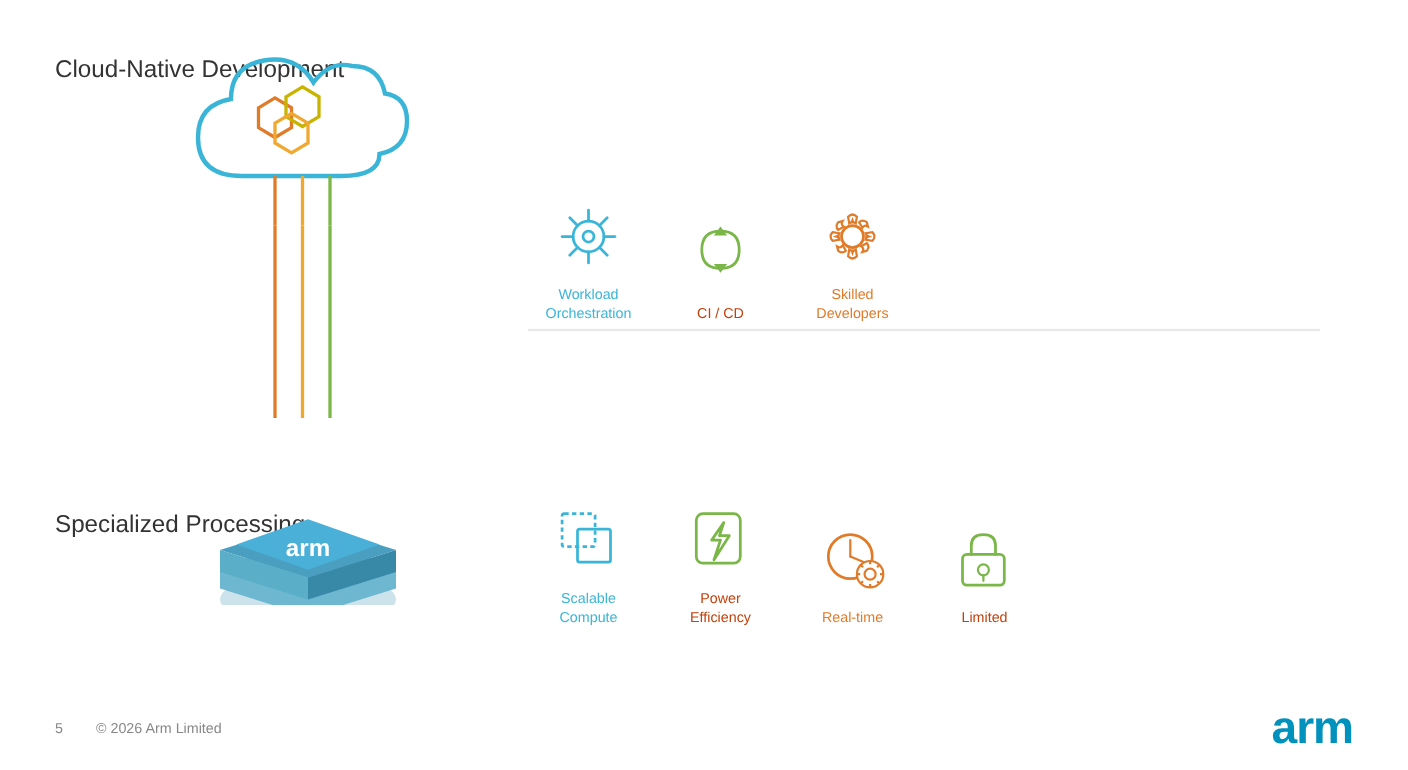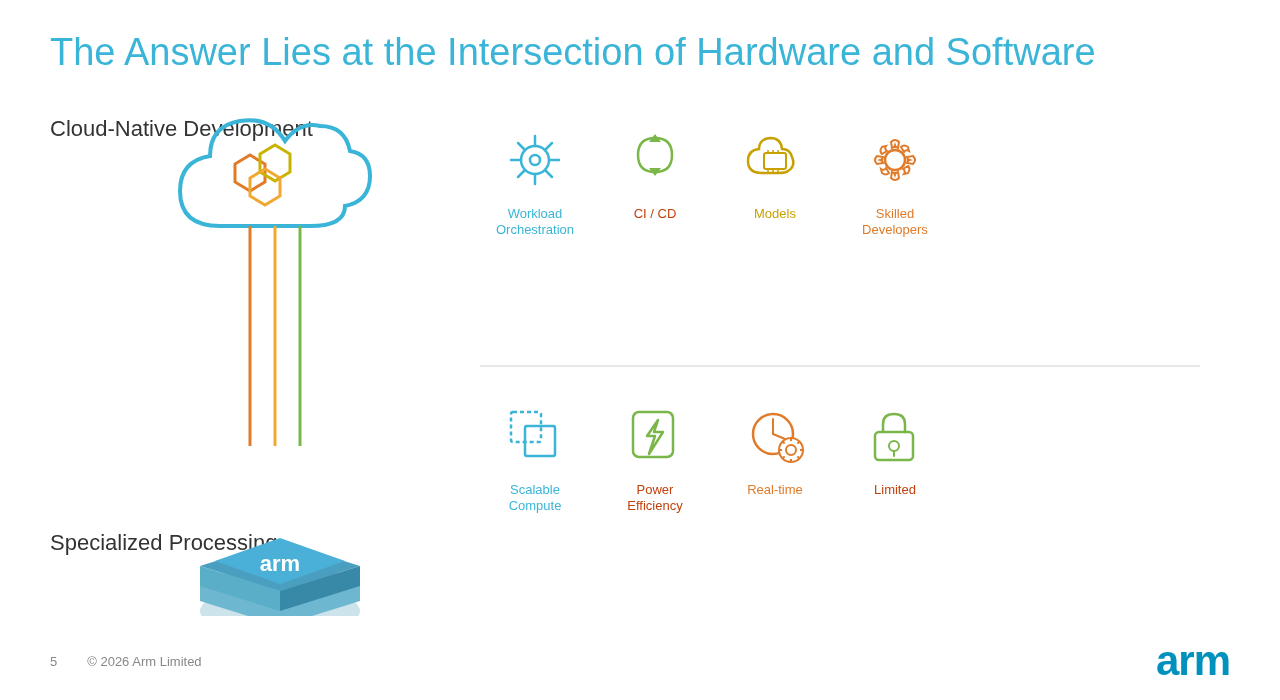--- a/index.html
+++ b/index.html
@@ -75,21 +75,21 @@
     .right-panel {
       flex: 1;
       display: flex;
       flex-direction: column;
       padding-left: 20px;
       height: 100%;
     }
 
     .icon-row {
       display: flex;
-      align-items: flex-start;
+      align-items: flex-end;
       justify-content: flex-start;
       gap: 10px;
       flex: 1;
     }
 
     .icon-item {
       display: flex;
       flex-direction: column;
       align-items: center;
       width: 110px;
@@ -149,21 +149,20 @@
 
     svg text {
       font-family: Arial, sans-serif;
     }
   </style>
 </head>
 <body>
 
 <div class="slide">
 
-  <div class="title">The Answer Lies at the Intersection of Hardware and Software</div>
 
   <div class="content-area">
 
     <div class="left-panel">
       <div class="left-label">Cloud-Native Development</div>
       <div class="left-label-bottom">Specialized Processing</div>
 
       <div class="illustration">
         <svg width="260" height="520" viewBox="0 0 260 520" fill="none" xmlns="http://www.w3.org/2000/svg">
 
@@ -239,37 +238,20 @@
               <path d="M27 44 Q44 44 44 27 Q44 10 27 10" stroke="#7ab648" stroke-width="2.5" fill="none" stroke-linecap="round"></path>
 
               <polygon points="27,6 21,14 33,14" fill="#7ab648"></polygon>
               <polygon points="27,48 33,40 21,40" fill="#7ab648"></polygon>
             </svg>
           </div>
           <div class="icon-label green">CI / CD</div>
         </div>
 
 
-        <div class="icon-item">
-          <div class="icon-box">
-            <svg width="70" height="60" viewBox="0 0 70 60" fill="none">
-
-              <path d="M22 42 Q8 42 8 30 Q8 19 19 18 Q19 8 30 7 Q41 7 42 18 Q50 18 52 26 Q56 35 48 40 Q46 42 38 42 Z" fill="none" stroke="#c8a000" stroke-width="2.5"></path>
-
-              <rect x="24" y="22" width="22" height="16" rx="2" stroke="#c8a000" stroke-width="2" fill="none"></rect>
-              <line x1="28" y1="22" x2="28" y2="19" stroke="#c8a000" stroke-width="1.5"></line>
-              <line x1="33" y1="22" x2="33" y2="19" stroke="#c8a000" stroke-width="1.5"></line>
-              <line x1="38" y1="22" x2="38" y2="19" stroke="#c8a000" stroke-width="1.5"></line>
-              <line x1="28" y1="38" x2="28" y2="41" stroke="#c8a000" stroke-width="1.5"></line>
-              <line x1="33" y1="38" x2="33" y2="41" stroke="#c8a000" stroke-width="1.5"></line>
-              <line x1="38" y1="38" x2="38" y2="41" stroke="#c8a000" stroke-width="1.5"></line>
-            </svg>
-          </div>
-          <div class="icon-label" style="color:#c8a000;">Models</div>
-        </div>
 
         <div class="icon-item">
           <div class="icon-box">
             <svg width="65" height="65" viewBox="0 0 65 65" fill="none">
 
               <circle cx="32" cy="32" r="10" stroke="#e07b2a" stroke-width="2.5" fill="none"></circle>
               <path d="M32 14 L34 20 L30 20 Z" fill="#e07b2a"></path>
               <path d="M32 50 L34 44 L30 44 Z" fill="#e07b2a"></path>
               <path d="M14 32 L20 34 L20 30 Z" fill="#e07b2a"></path>
               <path d="M50 32 L44 34 L44 30 Z" fill="#e07b2a"></path>

